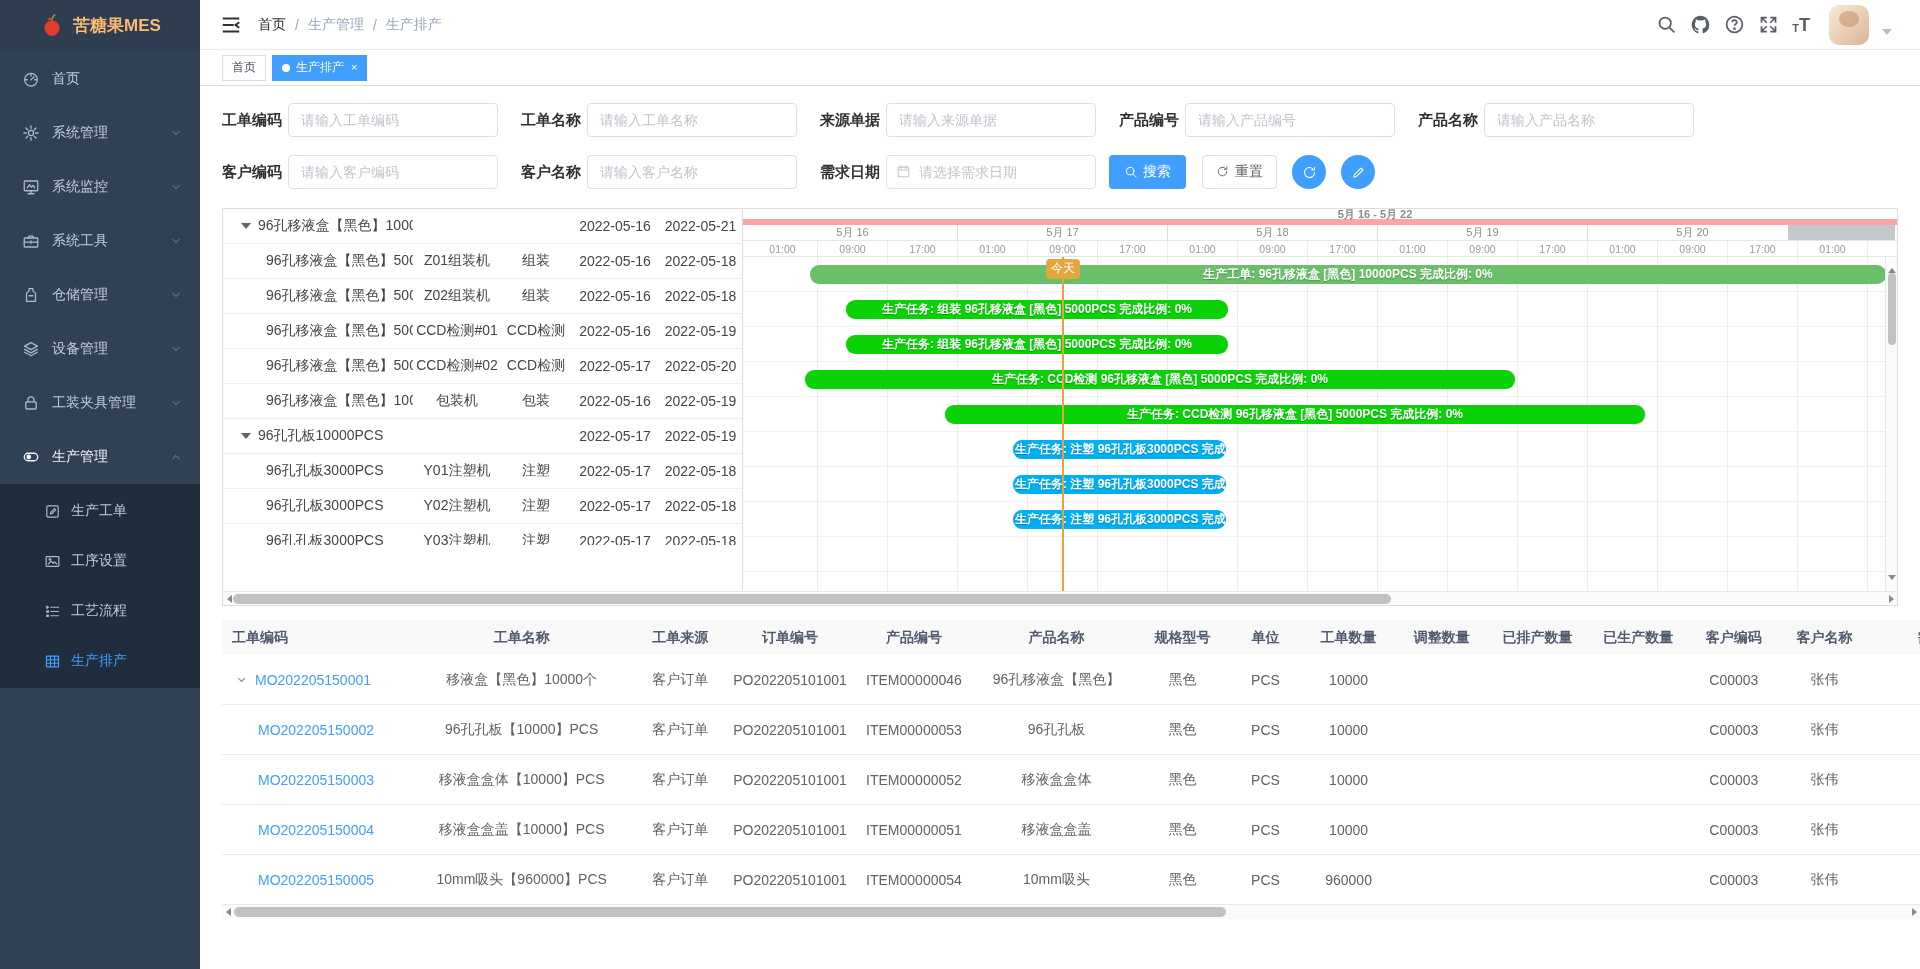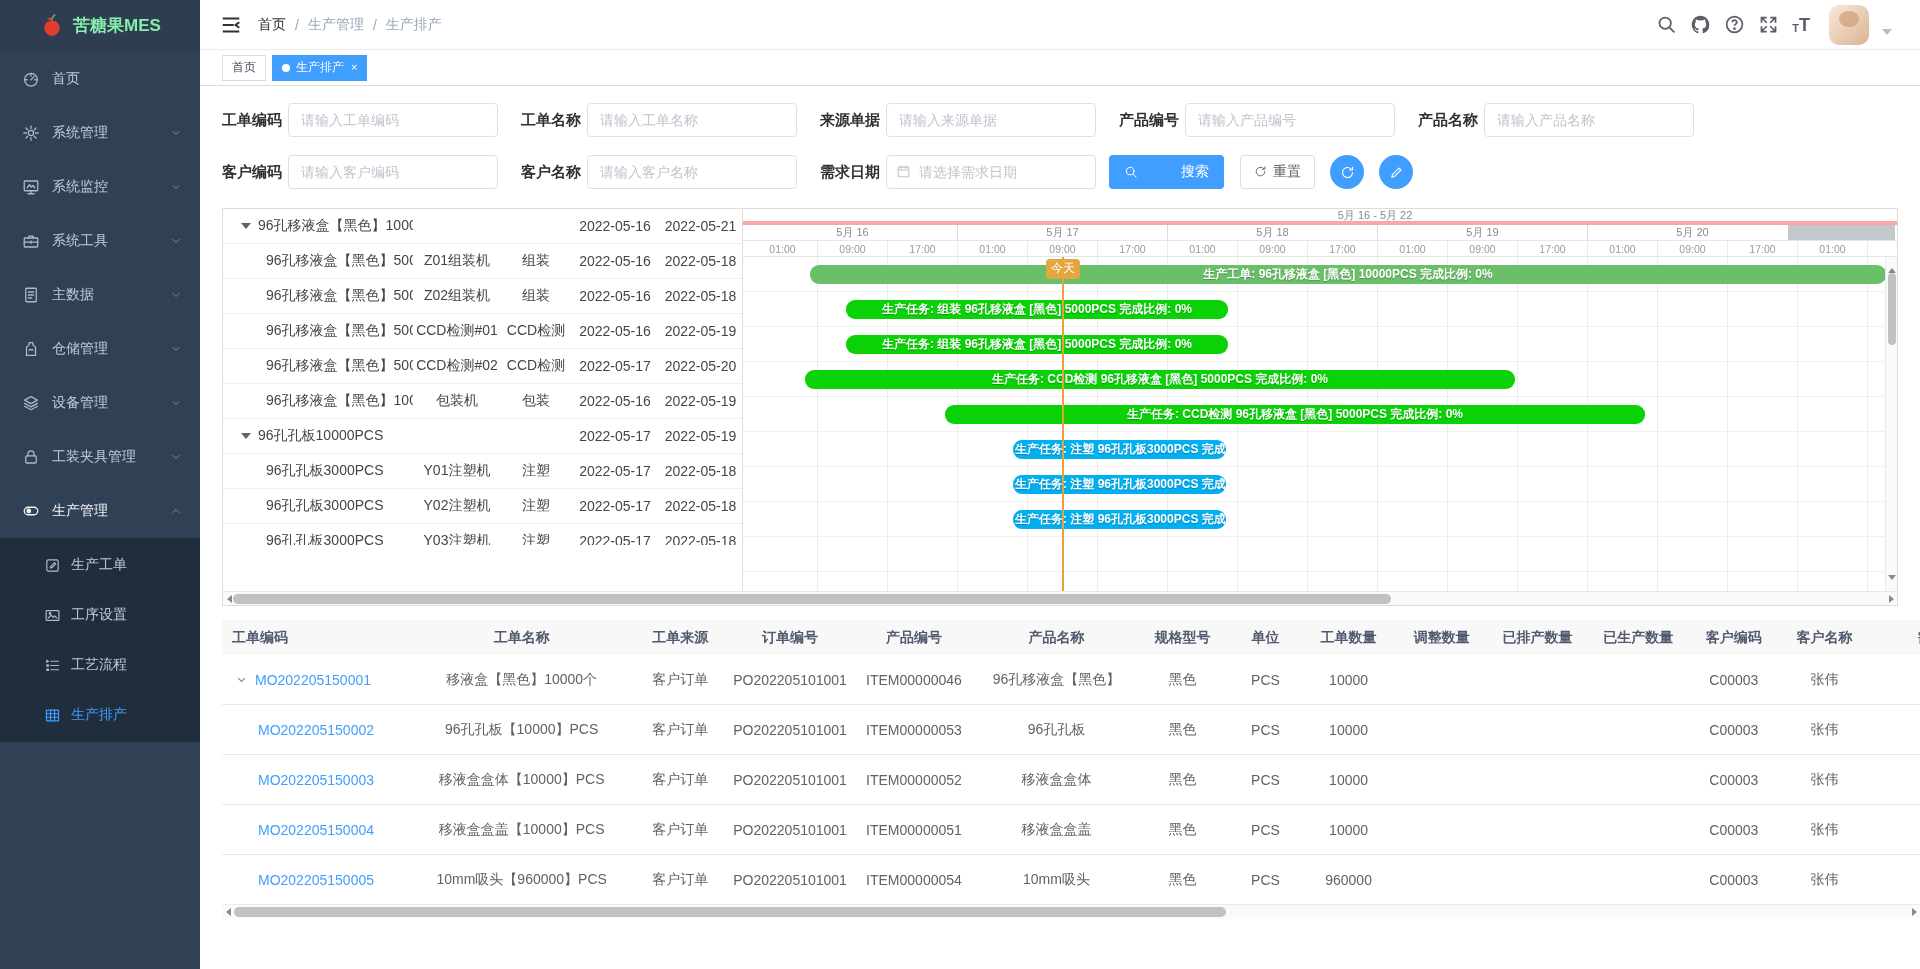--- a/index.html
+++ b/index.html
@@ -3,21 +3,21 @@
 <meta charset="utf-8">
 <style>
   * { box-sizing: border-box; margin: 0; padding: 0; }
   html,body { background:#fff; }
   body { font-family:"Liberation Sans","DejaVu Sans",sans-serif; }
   .screen { position:relative; width:1920px; height:969px; overflow:hidden; background:#fff; }
 
   
   .sidebar { position:absolute; left:0; top:0; width:200px; height:969px; background:#304156; z-index:10; }
   .logo { height:50px; display:flex; align-items:center; justify-content:center; gap:8px; background:#2f3d51; }
-  .logo-title { color:#86efac; font-size:17px; font-weight:700; }
+  .logo-title { color:#fdba74; font-size:17px; font-weight:700; }
   .menu { padding-top:2px; }
   .menu-item { height:54px; display:flex; align-items:center; padding:0 18px 0 22px; color:#bfcbd9; font-size:14px; cursor:pointer; }
   .menu-item .mi-icon { width:18px; height:18px; margin-right:12px; color:#aeb9c9; flex:none; display:flex; }
   .menu-item .mi-label { flex:1; white-space:nowrap; overflow:hidden; }
   .menu-item .mi-arrow { width:12px; height:12px; color:#8f9bab; flex:none; display:flex; }
   .menu-item.active { color:#f4f4f5; }
   .menu-item.active .mi-icon { color:#f4f4f5; }
   .submenu { background:#1f2d3d; padding:2px 0; }
   .submenu-item { height:50px; display:flex; align-items:center; padding-left:44px; color:#bfcbd9; font-size:14px; cursor:pointer; }
   .submenu-item .mi-icon { width:17px; height:17px; margin-right:10px; color:#aeb9c9; display:flex; }
@@ -51,40 +51,40 @@
   .f-row { display:flex; align-items:center; margin-bottom:18px; }
   .f-field { display:flex; align-items:center; margin-right:23px; }
   .f-label { width:66px; font-size:15px; font-weight:700; color:#303133; white-space:nowrap; }
   .f-input { width:210px; height:34px; border:1px solid #dcdfe6; border-radius:4px; padding:0 12px; font-size:14px; color:#606266; background:#fff; display:flex; align-items:center; }
   .f-input::placeholder { color:#bfc4cc; }
   input.f-input { outline:none; font-family:inherit; }
   .date-wrap { position:relative; }
   .date-wrap .cal { position:absolute; left:10px; top:9px; width:15px; height:15px; color:#c0c4cc; }
   .date-wrap input { padding-left:32px; }
   .btn { height:34px; border-radius:4px; font-size:14px; display:inline-flex; align-items:center; justify-content:center; cursor:pointer; border:1px solid transparent; }
-  .btn-primary { background:#409eff; color:#fff; padding:8px 14px; margin-left:12px;gap:38px; }
+  .btn-primary { background:#409eff; color:#fff; padding:8px 14px; margin-left:12px; }
   .btn-plain { background:#fff; color:#606266; border-color:#dcdfe6; padding:0 13px; margin-left:16px; }
   .btn .bicon { width:14px; height:14px; margin-right:5px; display:flex; }
   .btn-circle { width:34px; height:34px; border-radius:50%; background:#409eff; color:#fff; border:none; margin-left:15px; display:inline-flex; align-items:center; justify-content:center; cursor:pointer; }
   .btn-circle .bicon { width:15px; height:15px; display:flex; }
 
   
   .gantt { position:absolute; left:222px; top:208px; width:1676px; height:398px; border:1px solid #ddd; background:#fff; }
   .g-left { position:absolute; left:0; top:0; width:519px; height:100%; }
   .g-left-head { height:48px; border-bottom:1px solid #e2e2e2; display:flex; align-items:center; }
   .g-lh-cell { font-size:13px; color:#909399; text-align:center; white-space:nowrap; overflow:hidden; }
   .g-left-body { height:336px; overflow:hidden; }
   .g-left-row { height:35px; display:flex; align-items:center; border-bottom:1px solid #efefef; font-size:14px; color:#454545; }
   .g-lr-name { display:flex; align-items:center; white-space:nowrap; overflow:hidden; padding-left:18px; }
   .g-lr-name.child { padding-left:43px; }
   .g-tri { width:0; height:0; border-left:5px solid transparent; border-right:5px solid transparent; border-top:6px solid #5f6368; margin-right:7px; flex:none; }
   .g-lr-cell { text-align:center; white-space:nowrap; overflow:hidden; }
 
   .g-right { position:absolute; left:519px; top:0; right:0; height:100%; border-left:1px solid #ddd; overflow:hidden; }
-  .g-range { height:16px; border-bottom:4px solid #fca5a5; font-size:11px; color:#8a8a8a; display:flex; align-items:center; justify-content:center; padding-left:110px; }
+  .g-range { height:16px; border-bottom:6px solid #fca5a5; font-size:11px; color:#8a8a8a; display:flex; align-items:center; justify-content:center; padding-left:110px;font-weight:bold; }
   .g-days { height:16px; border-bottom:1px solid #e6e6e6; position:relative; }
   .g-day-cell { position:absolute; top:0; height:100%; border-right:1px solid #dcdcdc; font-size:11px; color:#8a8a8a; display:flex; align-items:center; justify-content:center; }
   .g-day-grey { position:absolute; top:0; height:100%; background:#c4c8cc; }
   .g-hours { height:16px; border-bottom:1px solid #e6e6e6; position:relative; }
   .g-hour-cell { position:absolute; top:0; height:100%; border-right:1px solid #ececec; font-size:10.5px; color:#9a9a9a; display:flex; align-items:center; justify-content:center; }
   .g-body { position:absolute; left:0; top:48px; right:12px; height:336px; overflow:hidden;
             background-image:repeating-linear-gradient(to right, transparent 0 69px, #ededed 69px 70px),
                              repeating-linear-gradient(to bottom, transparent 0 34px, #f0f0f0 34px 35px);
             background-position:5px 0, 0 0; }
   .g-row { position:relative; height:35px; }
@@ -173,34 +173,20 @@
           </span>
         </div>
         <div class="menu-item">
           <span class="mi-icon">
             <svg viewBox="0 0 24 24" width="18" height="18" fill="none" stroke="currentColor" stroke-width="1.7" stroke-linecap="round" stroke-linejoin="round">
               <rect x="3" y="8" width="18" height="12" rx="1"></rect>
               <path d="M9 8V5.5h6V8M3 13.5h18M12 12v3"></path>
             </svg>
           </span>
           <span class="mi-label">系统工具</span>
-          <span class="mi-arrow">
-            <svg viewBox="0 0 24 24" width="12" height="12" fill="none" stroke="currentColor" stroke-width="1.7" stroke-linecap="round" stroke-linejoin="round">
-              <path d="M6 9l6 6 6-6"></path>
-            </svg>
-          </span>
-        </div>
-        <div class="menu-item">
-          <span class="mi-icon">
-            <svg viewBox="0 0 24 24" width="18" height="18" fill="none" stroke="currentColor" stroke-width="1.7" stroke-linecap="round" stroke-linejoin="round">
-              <rect x="5" y="3" width="14" height="18" rx="1"></rect>
-              <path d="M8.5 8h7M8.5 12h7M8.5 16h4.5"></path>
-            </svg>
-          </span>
-          <span class="mi-label">主数据</span>
           <span class="mi-arrow">
             <svg viewBox="0 0 24 24" width="12" height="12" fill="none" stroke="currentColor" stroke-width="1.7" stroke-linecap="round" stroke-linejoin="round">
               <path d="M6 9l6 6 6-6"></path>
             </svg>
           </span>
         </div>
         <div class="menu-item">
           <span class="mi-icon">
             <svg viewBox="0 0 24 24" width="18" height="18" fill="none" stroke="currentColor" stroke-width="1.7" stroke-linecap="round" stroke-linejoin="round">
               <path d="M9.5 3.5h5v3l3.5 3V20.5H6V9.5l3.5-3v-3z"></path>

